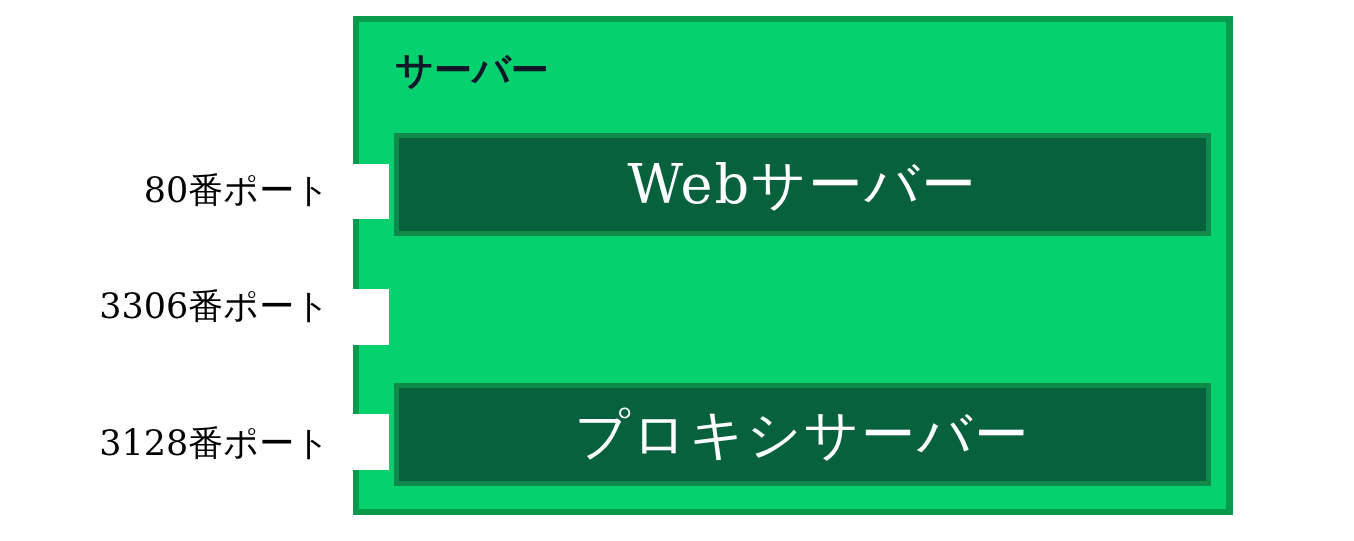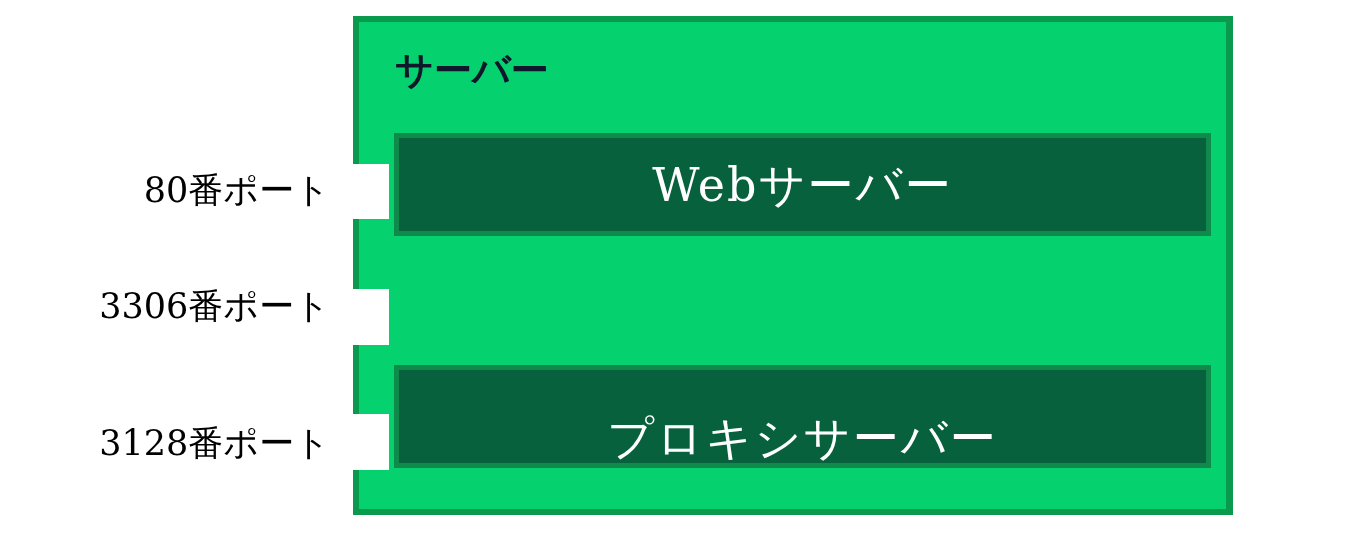--- a/index.html
+++ b/index.html
@@ -56,27 +56,27 @@
     width: 817px;
     height: 103px;
     background: #06613c;
     border: 5px solid #0f8a4b;
     display: flex;
     align-items: center;
     justify-content: center;
   }
   .service-box.b1 { top: 111px; }
   .service-box.b2 { top: 236px; }
-  .service-box.b3 { top: 343px; align-items: flex-end; }
+  .service-box.b3 { top: 361px; }
 
   .service-label {
     color: #ffffff;
     font-family: "DejaVu Serif", "Liberation Serif", serif;
     font-weight: normal;
-    font-size: 46px;
+    font-size: 54px;
     line-height: 50px;
     letter-spacing: 2px;
     white-space: nowrap;
   }
 
   
   .port-notch {
     position: absolute;
     background: #ffffff;
     left: 353px;

